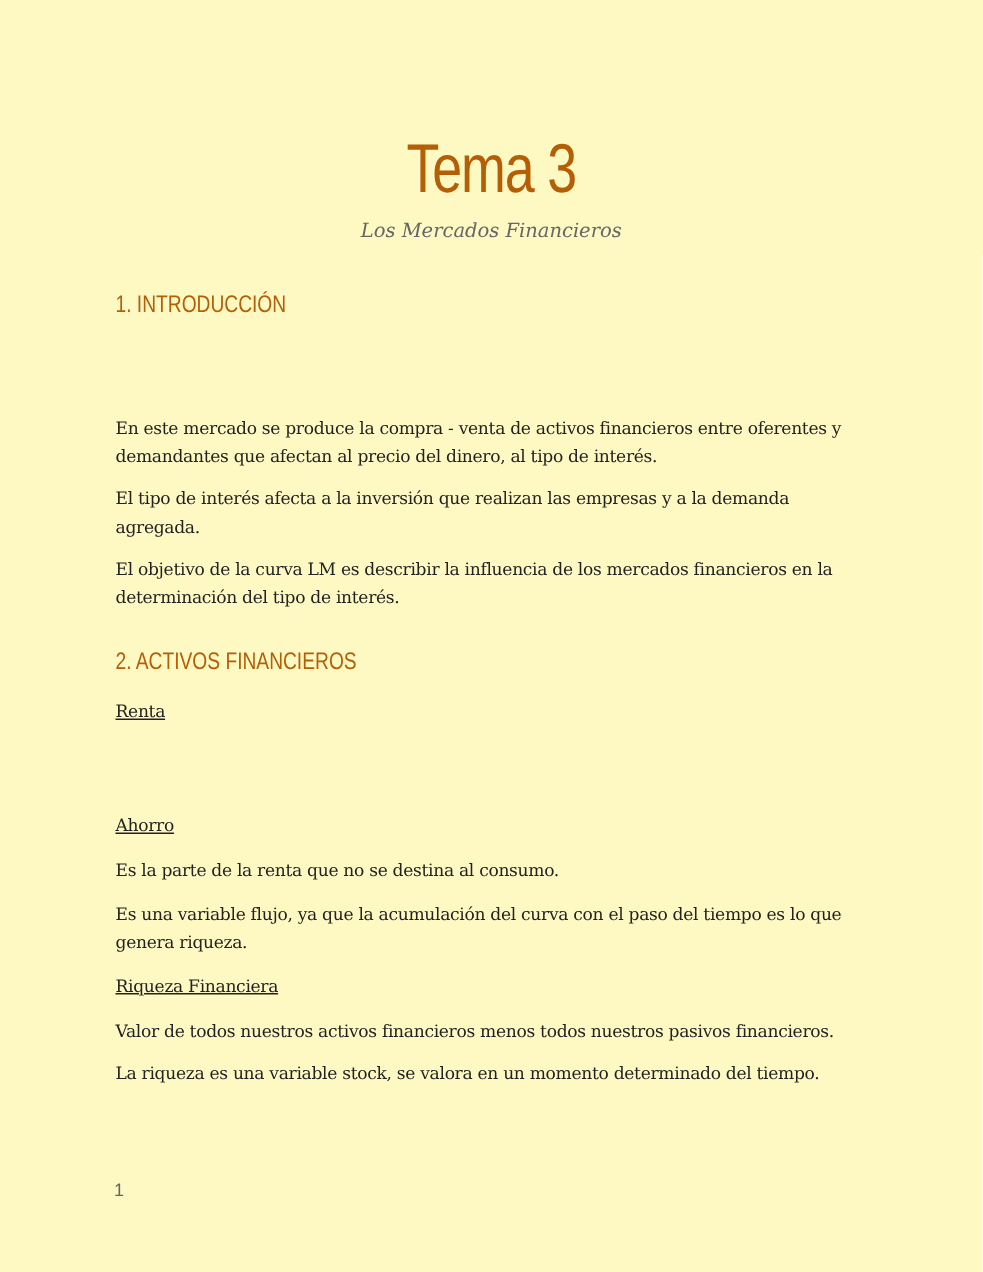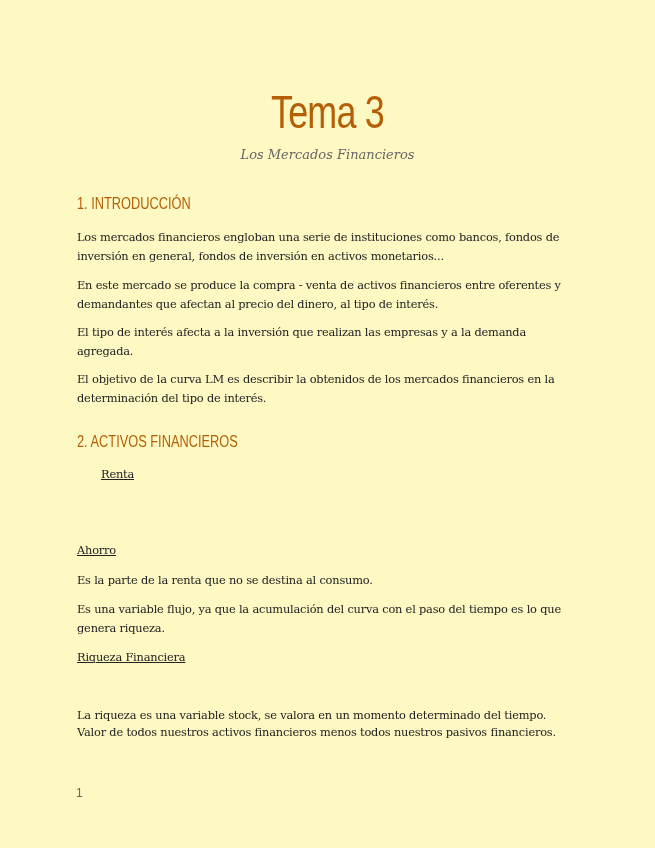--- a/index.html
+++ b/index.html
@@ -36,31 +36,30 @@
   }
 </style>
 </head>
 <body>
 
 <div class="page">
   <div class="title">Tema 3</div>
   <div class="subtitle">Los Mercados Financieros</div>
 
   <div class="heading" style="top:195px;">1. INTRODUCCIÓN</div>
-  <div class="para" style="top:228px;">Los mercados financieros engloban una serie de instituciones como bancos, fondos de inversión en general, fondos de inversión en activos monetarios...</div>
   <div class="para" style="top:323px;">El tipo de interés afecta a la inversión que realizan las empresas y a la demanda agregada.</div>
   <div class="para" style="top:276px;">En este mercado se produce la compra - venta de activos financieros entre oferentes y demandantes que afectan al precio del dinero, al tipo de interés.</div>
-  <div class="para" style="top:370px;">El objetivo de la curva LM es describir la obtenidos de los mercados financieros en la determinación del tipo de interés.</div>
+  <div class="para" style="top:370px;">El objetivo de la curva LM es describir la influencia de los mercados financieros en la determinación del tipo de interés.</div>
 
   <div class="heading" style="top:433px;">2. ACTIVOS FINANCIEROS</div>
 
-  <div class="sub" style="top:467px;margin-left:24px;">Renta</div>
+  <div class="sub" style="top:467px;">Renta</div>
 
   <div class="sub" style="top:543px;">Ahorro</div>
   <div class="para" style="top:571px;">Es la parte de la renta que no se destina al consumo.</div>
   <div class="para" style="top:600px;">Es una variable flujo, ya que la acumulación del curva con el paso del tiempo es lo que genera riqueza.</div>
 
   <div class="sub" style="top:650px;">Riqueza Financiera</div>
-  <div class="para" style="top:678px;margin-top:45px;">Valor de todos nuestros activos financieros menos todos nuestros pasivos financieros.</div>
+  <div class="para" style="top:678px;">Valor de todos nuestros activos financieros menos todos nuestros pasivos financieros.</div>
   <div class="para" style="top:706px;">La riqueza es una variable stock, se valora en un momento determinado del tiempo.</div>
 
   <div class="pagenum">1</div>
 </div>
 
 </body></html>

